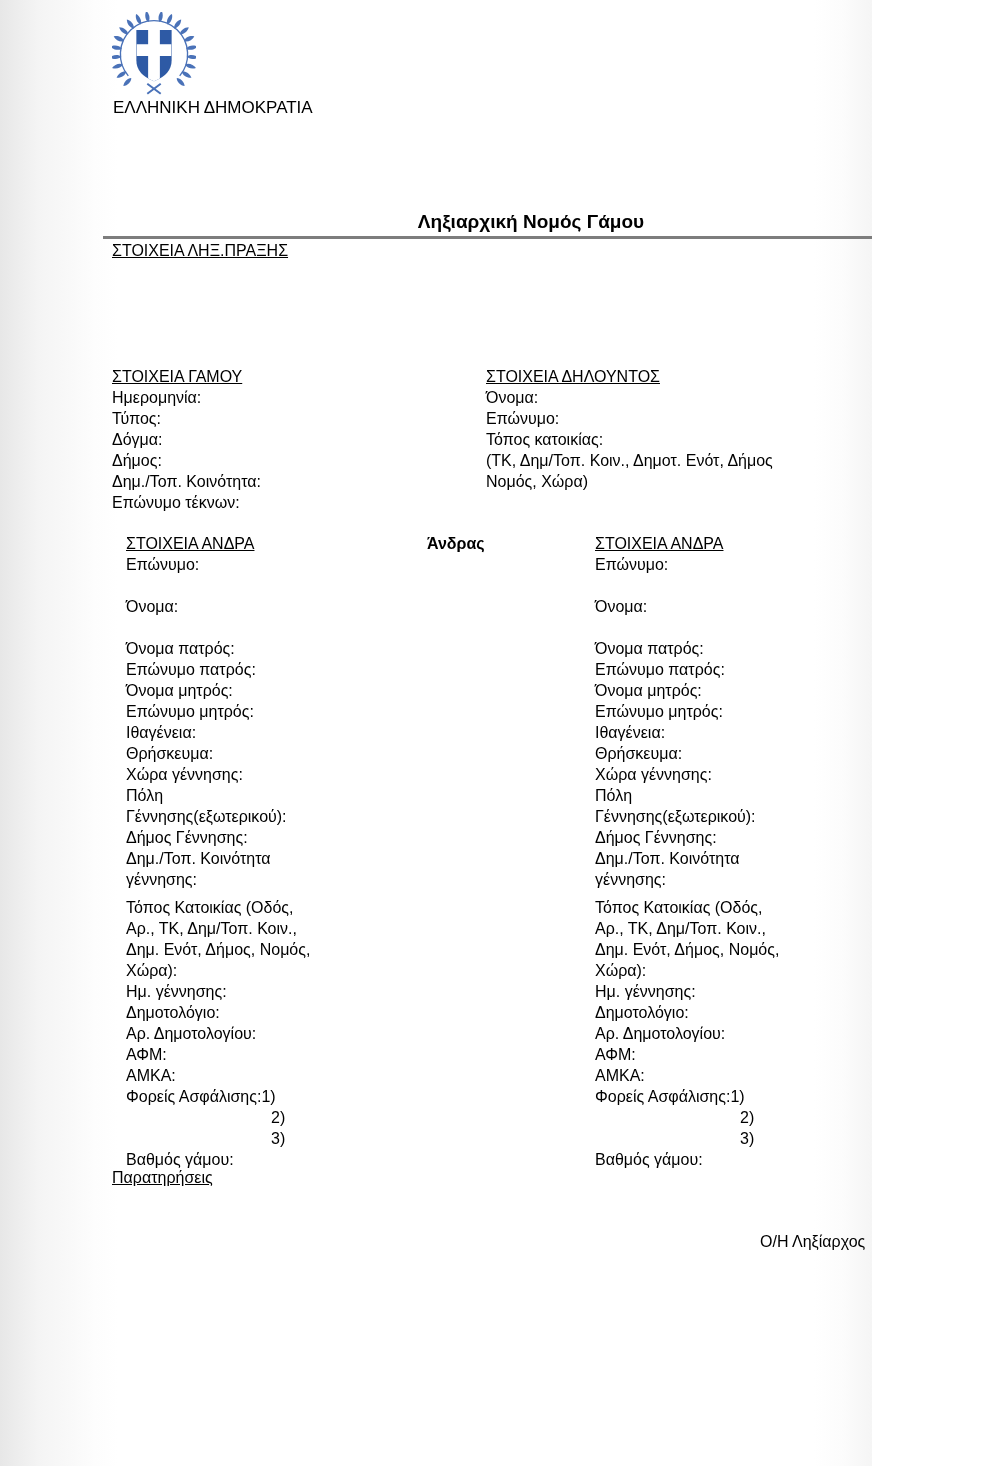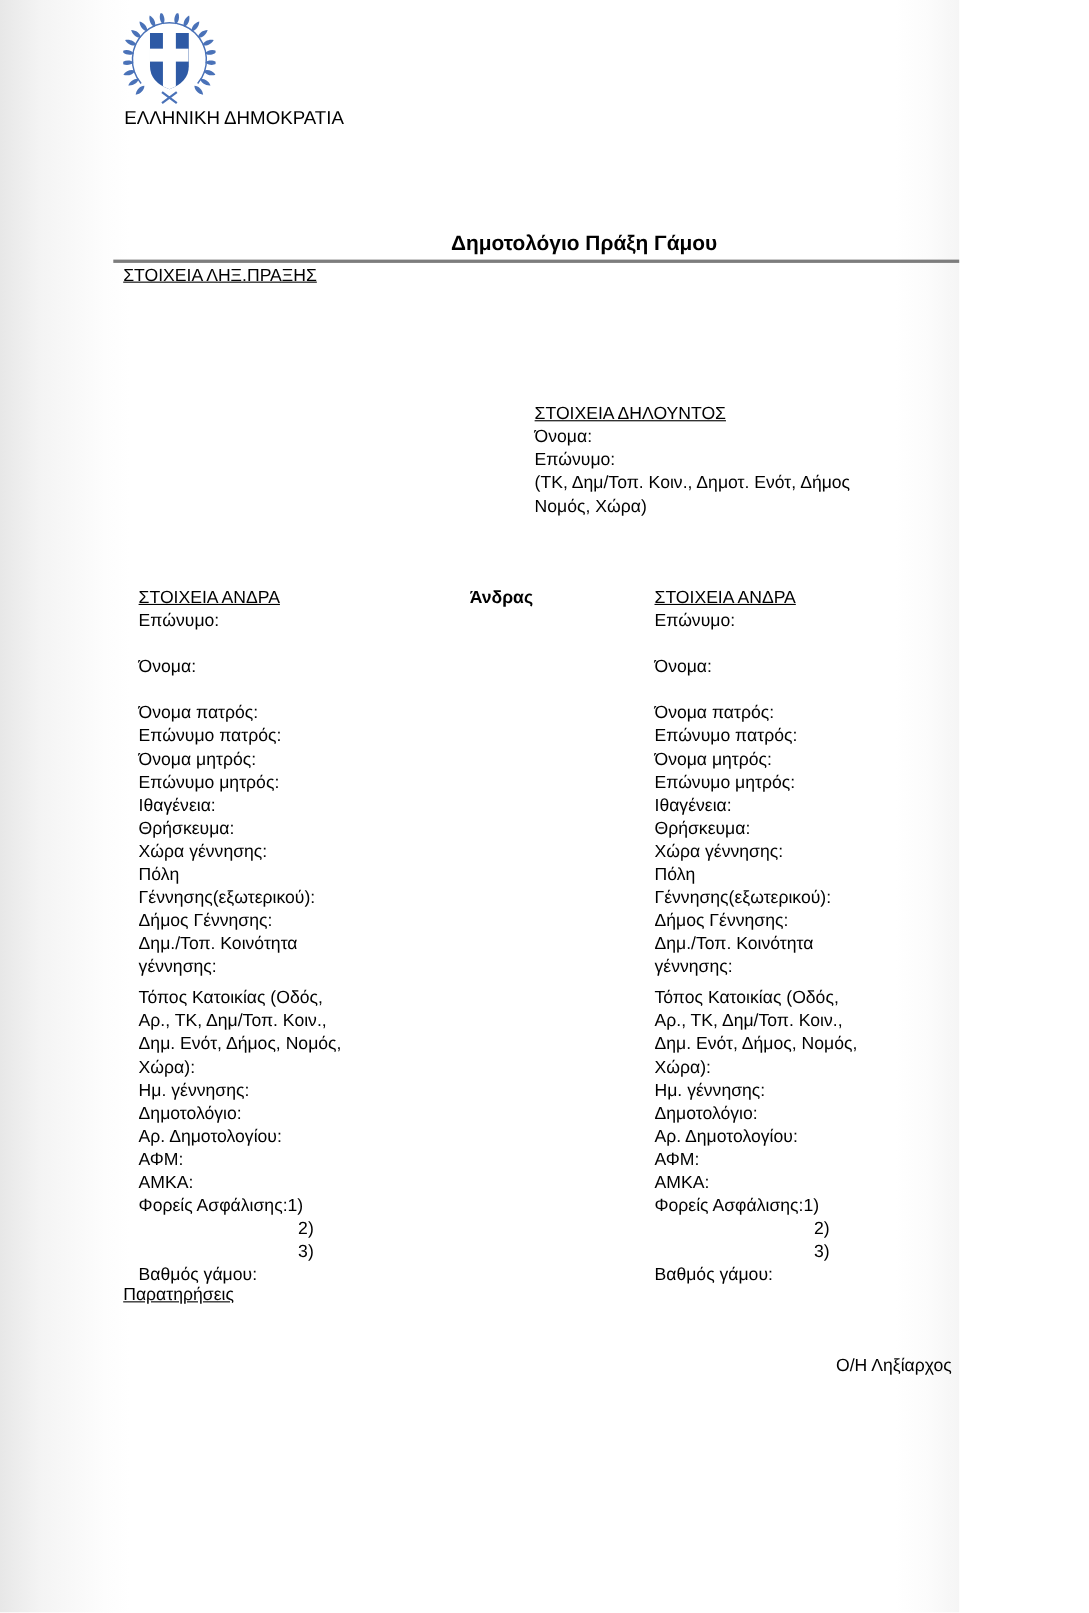--- a/index.html
+++ b/index.html
@@ -66,33 +66,45 @@
       <path d="M29,21 H71 V57 Q71,74 50,82 Q29,74 29,57 Z" fill="#2e5aa5"></path>
       <g clip-path="url(#sh)" fill="#ffffff">
         <rect x="43" y="21" width="14" height="61"></rect>
         <rect x="29" y="38" width="42" height="14"></rect>
       </g>
     </svg>
   </div>
 
   <div class="abs country" style="left:113px;top:97px;">ΕΛΛΗΝΙΚΗ ΔΗΜΟΚΡΑΤΙΑ</div>
 
-  <div class="abs doc-title" style="left:103px;top:211px;width:856px;">Δημοτολόγιο Πράξη Γάμου</div>
+  <div class="abs doc-title" style="left:103px;top:211px;width:856px;">Ληξιαρχική Νομός Γάμου</div>
   <div class="abs rule" style="left:103px;top:236px;width:856px;"></div>
 
   <div class="abs" style="left:112px;top:240px;">
     <div class="line hu">ΣΤΟΙΧΕΙΑ ΛΗΞ.ΠΡΑΞΗΣ</div>
   </div>
 
+  <div class="abs" style="left:112px;top:366px;">
+    <div class="line hu">ΣΤΟΙΧΕΙΑ ΓΑΜΟΥ</div>
+    <div>
+        <div class="line">Ημερομηνία:</div>
+        <div class="line">Τύπος:</div>
+        <div class="line">Δόγμα:</div>
+        <div class="line">Δήμος:</div>
+        <div class="line">Δημ./Τοπ. Κοινότητα:</div>
+        <div class="line">Επώνυμο τέκνων:</div>
+      </div>
+  </div>
 
   <div class="abs" style="left:486px;top:366px;">
     <div class="line hu">ΣΤΟΙΧΕΙΑ ΔΗΛΟΥΝΤΟΣ</div>
     <div>
         <div class="line">Όνομα:</div>
         <div class="line">Επώνυμο:</div>
+        <div class="line">Τόπος κατοικίας:</div>
         <div class="line">(ΤΚ, Δημ/Τοπ. Κοιν., Δημοτ. Ενότ, Δήμος</div>
         <div class="line">Νομός, Χώρα)</div>
       </div>
   </div>
 
   <div class="abs col col-a" style="left:126px;top:533px;">
     <div class="col-head">
       <span class="line hu">ΣΤΟΙΧΕΙΑ ΑΝΔΡΑ</span>
       <span class="tag">Άνδρας</span>
     </div>

